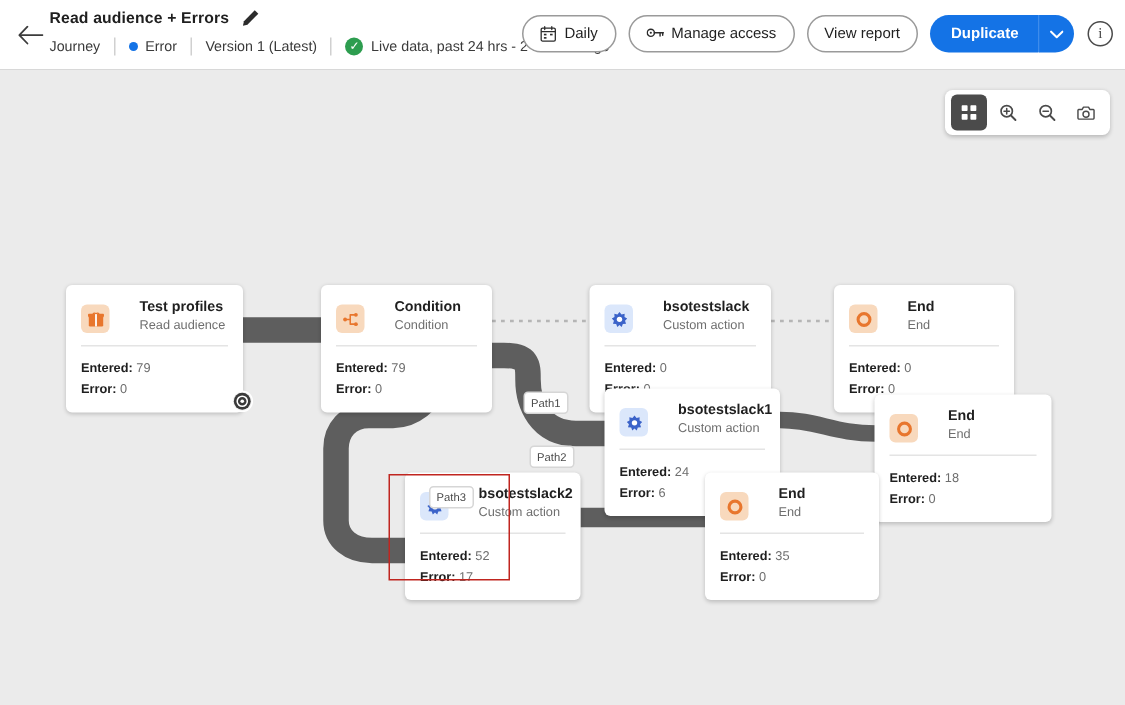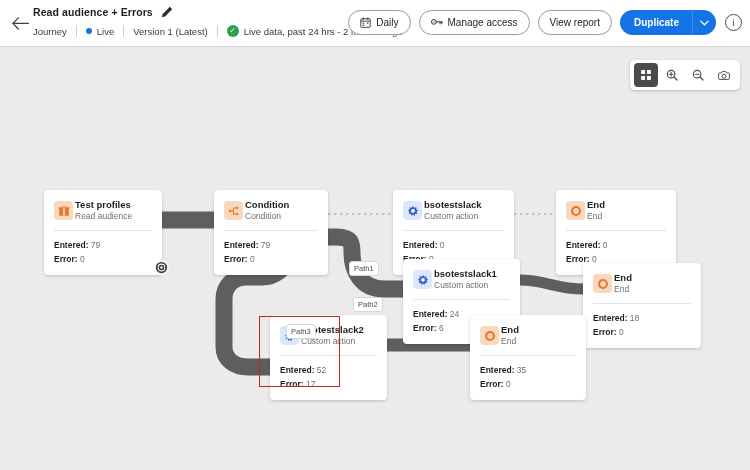--- a/index.html
+++ b/index.html
@@ -119,21 +119,21 @@
   
   .node {
     position: absolute;
     background: #ffffff;
     border-radius: 4px;
     box-shadow: 0 1px 3px rgba(0,0,0,0.20);
     padding: 0;
     z-index: 10;
   }
   .node-head {
-    display: flex; align-items: center; gap: 2px;
+    display: flex; align-items: flex-end; gap: 20px;
     padding: 9px 10px 8px 10px;
   }
   .node-icon {
     width: 19px; height: 19px; border-radius: 4px;
     flex: 0 0 19px;
     display: flex; align-items: center; justify-content: center;
   }
   .node-icon.orange { background: #f8d9bd; }
   .node-icon.blue { background: #dbe7fb; }
   .node-titles { display: flex; flex-direction: column; gap: 1px; padding-top: 0px; }
@@ -191,21 +191,21 @@
     <svg id="edit-pencil" viewBox="0 0 14 14">
       <path d="M10.3 0.9 L13.1 3.7 L4.6 12.2 L1.1 13.1 L1.9 9.5 Z" fill="#2c2c2c"></path>
     </svg>
   </div>
 
   <div id="meta-row">
     <span class="meta-item">Journey</span>
     <span class="meta-sep"></span>
     <span class="meta-item">
       <span class="live-dot"></span>
-      <span>Live</span>
+      <span>Error</span>
     </span>
     <span class="meta-sep"></span>
     <span class="meta-item">Version 1 (Latest)</span>
     <span class="meta-sep"></span>
     <span class="meta-item">
       <span class="check-circle">✓</span>
       <span>Live data, past 24 hrs - 2 minutes ago</span>
     </span>
   </div>
 

